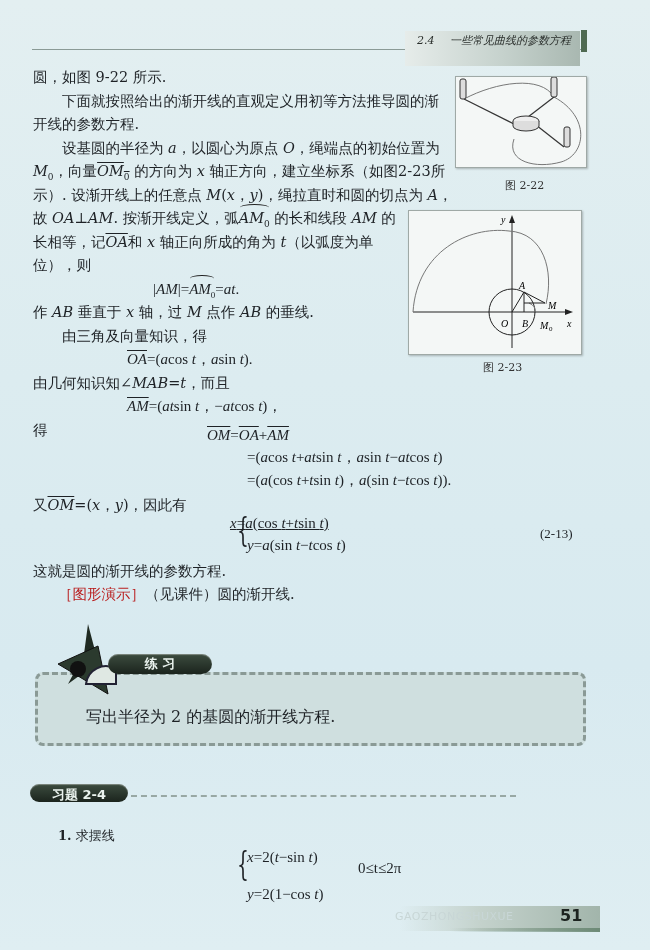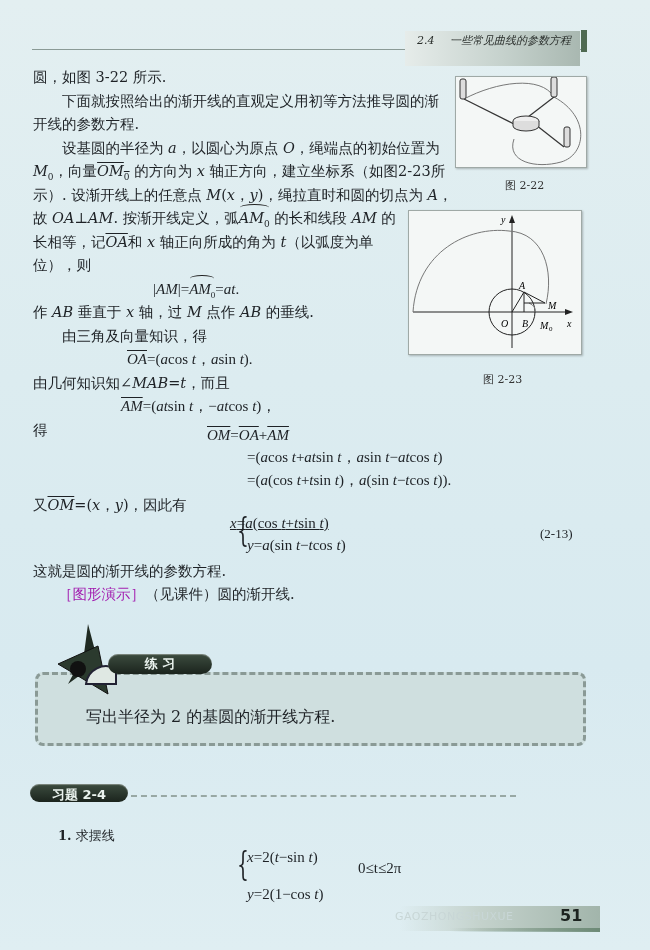--- a/index.html
+++ b/index.html
@@ -54,49 +54,49 @@
 </head>
 <body>
 
 <div class="abs hdr-line"></div>
 <div class="abs hdr-box">
   <span>2.4</span>
   <span style="margin-left:12px">一些常见曲线的参数方程</span>
 </div>
 <div class="abs hdr-bar"></div>
 
-<div class="abs p" style="left:33px; top:66px;">圆，如图 3-22 所示.</div>
+<div class="abs p" style="left:33px; top:66px;">圆，如图 9-22 所示.</div>
 <div class="abs p" style="left:62px; top:90px;">下面就按照给出的渐开线的直观定义用初等方法推导圆的渐</div>
 <div class="abs p" style="left:33px; top:113px;">开线的参数方程.</div>
 <div class="abs p" style="left:62px; top:137px;">设基圆的半径为 <i>a</i>，以圆心为原点 <i>O</i>，绳端点的初始位置为</div>
 <div class="abs p" style="left:33px; top:160px;"><i>M</i><sub style="font-size:9px">0</sub>，向量<span class="vec"><i>OM</i><sub style="font-size:9px">0</sub></span> 的方向为 <i>x</i> 轴正方向，建立坐标系（如图2-23所</div>
 <div class="abs p" style="left:33px; top:184px;">示）. 设渐开线上的任意点 <i>M</i>(<i>x</i>，<i>y</i>)，绳拉直时和圆的切点为 <i>A</i>，</div>
 <div class="abs p" style="left:33px; top:207px;">故 <i>OA</i>⊥<i>AM</i>. 按渐开线定义，弧<span class="arc"><i>AM</i><sub style="font-size:9px">0</sub></span> 的长和线段 <i>AM</i> 的</div>
 <div class="abs p" style="left:33px; top:231px;">长相等，记<span class="vec"><i>OA</i></span>和 <i>x</i> 轴正向所成的角为 <i>t</i>（以弧度为单</div>
 <div class="abs p" style="left:33px; top:254px;">位），则</div>
 <div class="abs p serif" style="left:153px; top:278px; font-size:15px;">|<i>AM</i>|=<span class="arc"><i>AM</i><sub style="font-size:9px">0</sub></span>=<i>at</i>.</div>
 <div class="abs p" style="left:33px; top:301px;">作 <i>AB</i> 垂直于 <i>x</i> 轴，过 <i>M</i> 点作 <i>AB</i> 的垂线.</div>
 <div class="abs p" style="left:62px; top:325px;">由三角及向量知识，得</div>
 <div class="abs p serif" style="left:127px; top:348px; font-size:15px;"><span class="vec"><i>OA</i></span>=(<i>a</i>cos <i>t</i>，<i>a</i>sin <i>t</i>).</div>
 <div class="abs p" style="left:33px; top:372px;">由几何知识知∠<i>MAB</i>=<i>t</i>，而且</div>
-<div class="abs p serif" style="left:121px; top:395px; font-size:15px;"><span class="vec"><i>AM</i></span>=(<i>at</i>sin <i>t</i>，−<i>at</i>cos <i>t</i>)，</div>
+<div class="abs p serif" style="left:127px; top:395px; font-size:15px;"><span class="vec"><i>AM</i></span>=(<i>at</i>sin <i>t</i>，−<i>at</i>cos <i>t</i>)，</div>
 <div class="abs p" style="left:33px; top:419px;">得</div>
 <div class="abs p serif" style="left:207px; top:424px; font-size:15px;"><span class="vec"><i>OM</i></span>=<span class="vec"><i>OA</i></span>+<span class="vec"><i>AM</i></span></div>
 <div class="abs p serif" style="left:247px; top:446px; font-size:15px;">=(<i>a</i>cos <i>t</i>+<i>at</i>sin <i>t</i>，<i>a</i>sin <i>t</i>−<i>at</i>cos <i>t</i>)</div>
 <div class="abs p serif" style="left:247px; top:469px; font-size:15px;">=(<i>a</i>(cos <i>t</i>+<i>t</i>sin <i>t</i>)，<i>a</i>(sin <i>t</i>−<i>t</i>cos <i>t</i>)).</div>
 <div class="abs p" style="left:33px; top:494px;">又<span class="vec"><i>OM</i></span>=(<i>x</i>，<i>y</i>)，因此有</div>
 
 <div class="abs brace" style="left:237px; top:512px;">{</div>
 <div class="abs p serif" style="left:230px; top:512px; font-size:15px;text-decoration:underline;"><i>x</i>=<i>a</i>(cos <i>t</i>+<i>t</i>sin <i>t</i>)</div>
 <div class="abs p serif" style="left:247px; top:534px; font-size:15px;"><i>y</i>=<i>a</i>(sin <i>t</i>−<i>t</i>cos <i>t</i>)</div>
 <div class="abs p serif" style="left:540px; top:523px; font-size:13px;">(2-13)</div>
 
 <div class="abs p" style="left:33px; top:560px;">这就是圆的渐开线的参数方程.</div>
 <div class="abs p" style="left:58px; top:583px;">
-  <span style="color:#a21caf; cursor:pointer;">［图形演示］</span><span>（见课件）圆的渐开线.</span>
+  <span style="color:#b91c1c; cursor:pointer;">［图形演示］</span><span>（见课件）圆的渐开线.</span>
 </div>
 
 <div class="abs fig" style="left:455px; top:76px; width:130px; height:90px;">
   <svg width="130" height="90" viewBox="0 0 130 90">
     <path d="M8 22 C 40 5, 85 -2, 98 20 C 135 40, 130 78, 105 85 C 80 92, 50 85, 58 62" fill="none" stroke="#777" stroke-width="1"></path>
     <line x1="8" y1="22" x2="60" y2="48" stroke="#333" stroke-width="1.2"></line>
     <line x1="98" y1="20" x2="72" y2="40" stroke="#333" stroke-width="1.2"></line>
     <line x1="80" y1="48" x2="108" y2="70" stroke="#333" stroke-width="1.2"></line>
     <ellipse cx="70" cy="44" rx="13" ry="5" fill="#eee" stroke="#333"></ellipse>
     <path d="M57 44 L57 49 A13 5 0 0 0 83 49 L83 44" fill="#ddd" stroke="#333"></path>
@@ -122,21 +122,21 @@
     <text x="92" y="12" font-size="10" font-style="italic" font-family="Liberation Serif, serif">y</text>
     <text x="158" y="116" font-size="10" font-style="italic" font-family="Liberation Serif, serif">x</text>
     <text x="92" y="116" font-size="10" font-style="italic" font-family="Liberation Serif, serif">O</text>
     <text x="110" y="78" font-size="10" font-style="italic" font-family="Liberation Serif, serif">A</text>
     <text x="113" y="116" font-size="10" font-style="italic" font-family="Liberation Serif, serif">B</text>
     <text x="139" y="98" font-size="10" font-style="italic" font-family="Liberation Serif, serif">M</text>
     <text x="131" y="118" font-size="10" font-style="italic" font-family="Liberation Serif, serif">M</text>
     <text x="140" y="120" font-size="7" font-family="Liberation Serif, serif">0</text>
   </svg>
 </div>
-<div class="abs caption" style="left:483px; top:372px;">图 2-23</div>
+<div class="abs caption" style="left:483px; top:360px;">图 2-23</div>
 
 <div class="abs practice-box"></div>
 <svg class="abs" style="left:48px; top:624px;" width="70" height="72" viewBox="0 0 70 72">
   <polygon points="40,0 50,38 20,60 36,30" fill="#1f2a22"></polygon>
   <polygon points="10,40 50,22 60,70" fill="#2b3a2e" stroke="#111"></polygon>
   <circle cx="30" cy="45" r="8" fill="#111"></circle>
   <path d="M38 60 A20 20 0 0 1 68 45 L68 60 Z" fill="#dfe8e3" stroke="#223" stroke-width="2"></path>
 </svg>
 <div class="abs pill" style="left:108px; top:654px; width:104px; height:20px; line-height:20px; font-size:13px;">练 习</div>
 <div class="abs p" style="left:86px; top:706px; font-size:16px;">写出半径为 2 的基圆的渐开线方程.</div>

